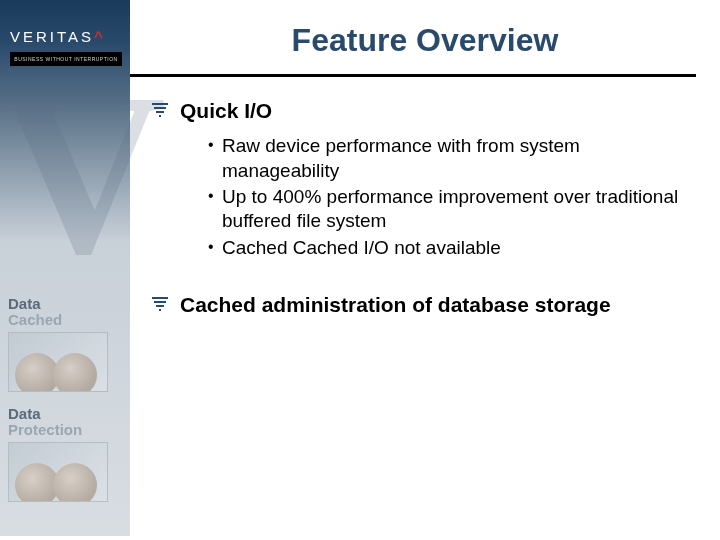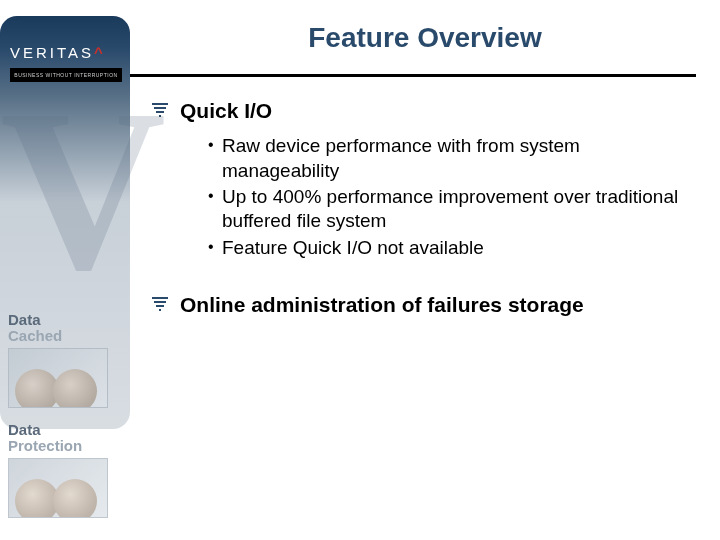--- a/index.html
+++ b/index.html
@@ -6,25 +6,24 @@
   body {
     width: 720px;
     height: 540px;
     font-family: Arial, Helvetica, sans-serif;
     background: #fff;
     position: relative;
     overflow: hidden;
   }
   .sidebar {
     position: absolute;
-    left: 0; top: 16px;
+    left: 0; top: 0;
     width: 130px;
-    height: 413px;
+    height: 536px;
     background: linear-gradient(to bottom, #1a3a5c 0%, #2a4a6c 8%, #5a7288 20%, #c8d0d8 45%, #d8dde2 100%);
-    border-radius: 17px;
   }
   .logo {
     position: absolute;
     top: 28px; left: 10px;
     color: #fff;
     font-size: 15px;
     letter-spacing: 3px;
     font-weight: 300;
   }
   .logo .caret { color: #c9302c; font-weight: bold; }
@@ -84,21 +83,21 @@
   }
   .thumb .pA { left: 6px; }
   .thumb .pB { left: 44px; }
 
   .title {
     position: absolute;
     top: 22px;
     left: 130px;
     right: 0;
     text-align: center;
-    font-size: 28px;
+    font-size: 32px;
     font-weight: bold;
     color: #2a4a6c;
   }
   .hr {
     position: absolute;
     top: 74px;
     left: 130px;
     right: 24px;
     height: 3px;
     background: #000;
@@ -197,32 +196,32 @@
     <div class="sub">
         <span class="dot">•</span>
         <span>Raw device performance with from system manageability</span>
       </div>
     <div class="sub">
         <span class="dot">•</span>
         <span>Up to 400% performance improvement over traditional buffered file system</span>
       </div>
     <div class="sub">
         <span class="dot">•</span>
-        <span>Feature Quick I/O not available</span>
+        <span>Cached Cached I/O not available</span>
       </div>
   </div>
 
 
   <div style="height:14px"></div>
 
   <div class="item">
     <span class="bullet-icon">
       <svg width="20" height="16" viewBox="0 0 20 16">
         <line x1="2" y1="2" x2="18" y2="2" stroke="#2a4a6c" stroke-width="2"></line>
         <line x1="4" y1="6" x2="16" y2="6" stroke="#2a4a6c" stroke-width="2"></line>
         <line x1="6" y1="10" x2="14" y2="10" stroke="#2a4a6c" stroke-width="2"></line>
         <line x1="9" y1="14" x2="11" y2="14" stroke="#2a4a6c" stroke-width="2"></line>
       </svg>
     </span>
-    <span class="item-text">Online administration of failures storage</span>
+    <span class="item-text">Cached administration of database storage</span>
   </div>
 
 </div>
 
 </body></html>

